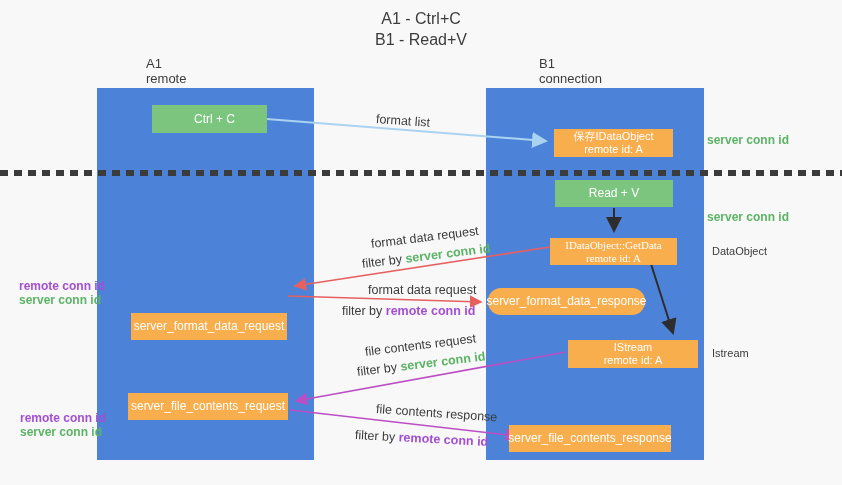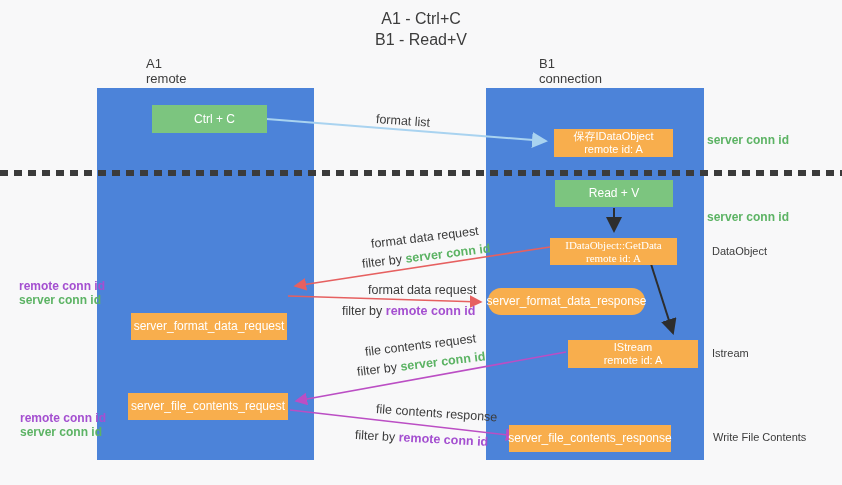--- a/index.html
+++ b/index.html
@@ -149,20 +149,19 @@
   <div class="abs flow-label" style="left:376px;top:402px;transform:rotate(4deg);">file contents response</div>
   <div class="abs flow-label" style="left:355px;top:428px;transform:rotate(3deg);">
     <span>filter by</span>
     <span class="purple-id">remote conn id</span>
   </div>
 
   <div class="abs side-id green-id" style="left:707px;top:133px;">server conn id</div>
   <div class="abs side-id green-id" style="left:707px;top:210px;">server conn id</div>
   <div class="abs side-label" style="left:712px;top:245px;">DataObject</div>
   <div class="abs side-label" style="left:712px;top:347px;">Istream</div>
-  <div class="abs side-label" style="left:713px;top:431px;">Write File Contents</div>
 
   <div class="abs side-id purple-id" style="left:19px;top:279px;">remote conn id</div>
   <div class="abs side-id green-id" style="left:19px;top:293px;">server conn id</div>
   <div class="abs side-id purple-id" style="left:20px;top:411px;">remote conn id</div>
   <div class="abs side-id green-id" style="left:20px;top:425px;">server conn id</div>
 
 </div>
 
 </body></html>

